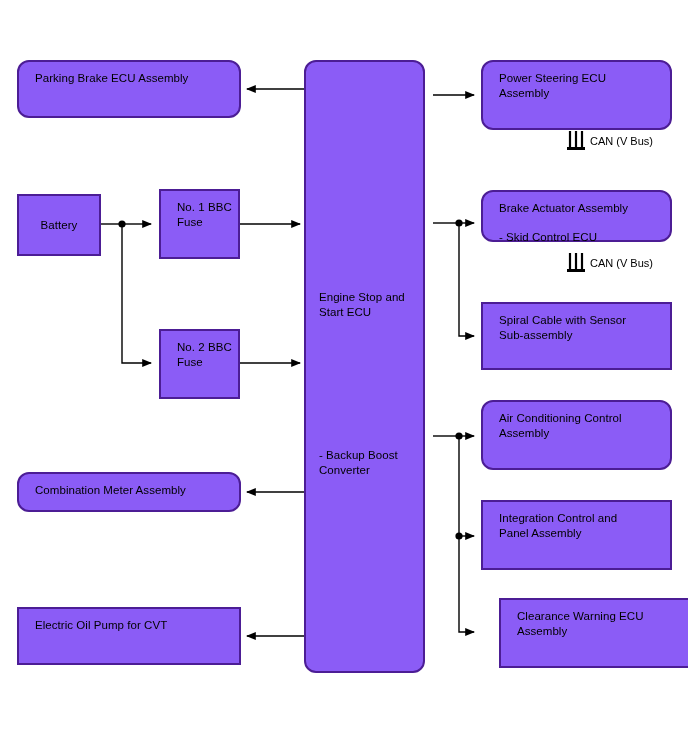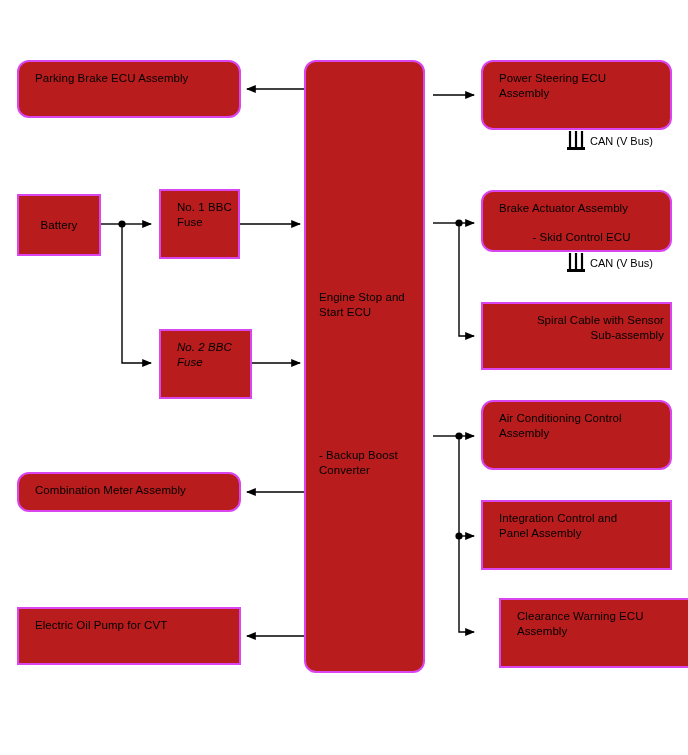--- a/index.html
+++ b/index.html
@@ -19,22 +19,22 @@
     position: absolute;
     left: 0;
     top: 0;
     width: 688px;
     height: 755px;
     pointer-events: none;
   }
   .node {
     position: absolute;
     box-sizing: border-box;
-    border: 2px solid #d946ef;
-    background: #b91c1c;
+    border: 2px solid #4c1d95;
+    background: #8b5cf6;
     color: #000000;
   }
   .node.rounded { border-radius: 12px; }
   .node.square  { border-radius: 0; }
   .node .label {
     position: absolute;
     left: 16px;
     top: 9px;
     right: 6px;
     font-size: 11.5px;
@@ -44,21 +44,20 @@
   }
   .node .label.centered {
     left: 0;
     right: 0;
     top: 50%;
     transform: translateY(-50%);
     text-align: center;
   }
   .node .label.mid {
     top: 38px;
-    text-align: center;
   }
   .node .label.ecu-main {
     top: 228px;
     left: 13px;
   }
   .node .label.ecu-sub {
     top: 386px;
     left: 13px;
   }
   .bus-marker {
@@ -143,21 +142,21 @@
 
   <div class="node square" style="left:17px; top:194px; width:84px; height:62px;">
     <div class="label centered">Battery</div>
   </div>
 
   <div class="node square" style="left:159px; top:189px; width:81px; height:70px;">
     <div class="label">No. 1 BBC
 Fuse</div>
   </div>
 
-  <div class="node square" style="left:159px; top:329px; width:93px; height:70px;font-style:italic;">
+  <div class="node square" style="left:159px; top:329px; width:81px; height:70px;">
     <div class="label">No. 2 BBC
 Fuse</div>
   </div>
 
   <div class="node rounded" style="left:17px; top:472px; width:224px; height:40px;">
     <div class="label">Combination Meter Assembly</div>
   </div>
 
   <div class="node square" style="left:17px; top:607px; width:224px; height:58px;">
     <div class="label">Electric Oil Pump for CVT</div>
@@ -180,38 +179,38 @@
       <g stroke="#000000" stroke-width="2.2" fill="none">
         <line x1="4" y1="1" x2="4" y2="17"></line>
         <line x1="10" y1="1" x2="10" y2="17"></line>
         <line x1="16" y1="1" x2="16" y2="17"></line>
       </g>
       <rect x="1" y="17" width="18" height="3" fill="#000000"></rect>
     </svg>
     <div class="bus-label">CAN (V Bus)</div>
   </div>
 
-  <div class="node rounded" style="left:481px; top:190px; width:191px; height:62px;">
+  <div class="node rounded" style="left:481px; top:190px; width:191px; height:52px;">
     <div class="label">Brake Actuator Assembly</div>
     <div class="label mid">- Skid Control ECU</div>
   </div>
 
   <div class="bus-marker" style="left:566px; top:252px;">
     <svg class="glyph" viewBox="0 0 20 22" xmlns="http://www.w3.org/2000/svg">
       <g stroke="#000000" stroke-width="2.2" fill="none">
         <line x1="4" y1="1" x2="4" y2="17"></line>
         <line x1="10" y1="1" x2="10" y2="17"></line>
         <line x1="16" y1="1" x2="16" y2="17"></line>
       </g>
       <rect x="1" y="17" width="18" height="3" fill="#000000"></rect>
     </svg>
     <div class="bus-label">CAN (V Bus)</div>
   </div>
 
-  <div class="node square" style="left:481px; top:302px; width:191px; height:68px;text-align:right;">
+  <div class="node square" style="left:481px; top:302px; width:191px; height:68px;">
     <div class="label">Spiral Cable with Sensor
 Sub-assembly</div>
   </div>
 
   <div class="node rounded" style="left:481px; top:400px; width:191px; height:70px;">
     <div class="label">Air Conditioning Control
 Assembly</div>
   </div>
 
   <div class="node square" style="left:481px; top:500px; width:191px; height:70px;">

